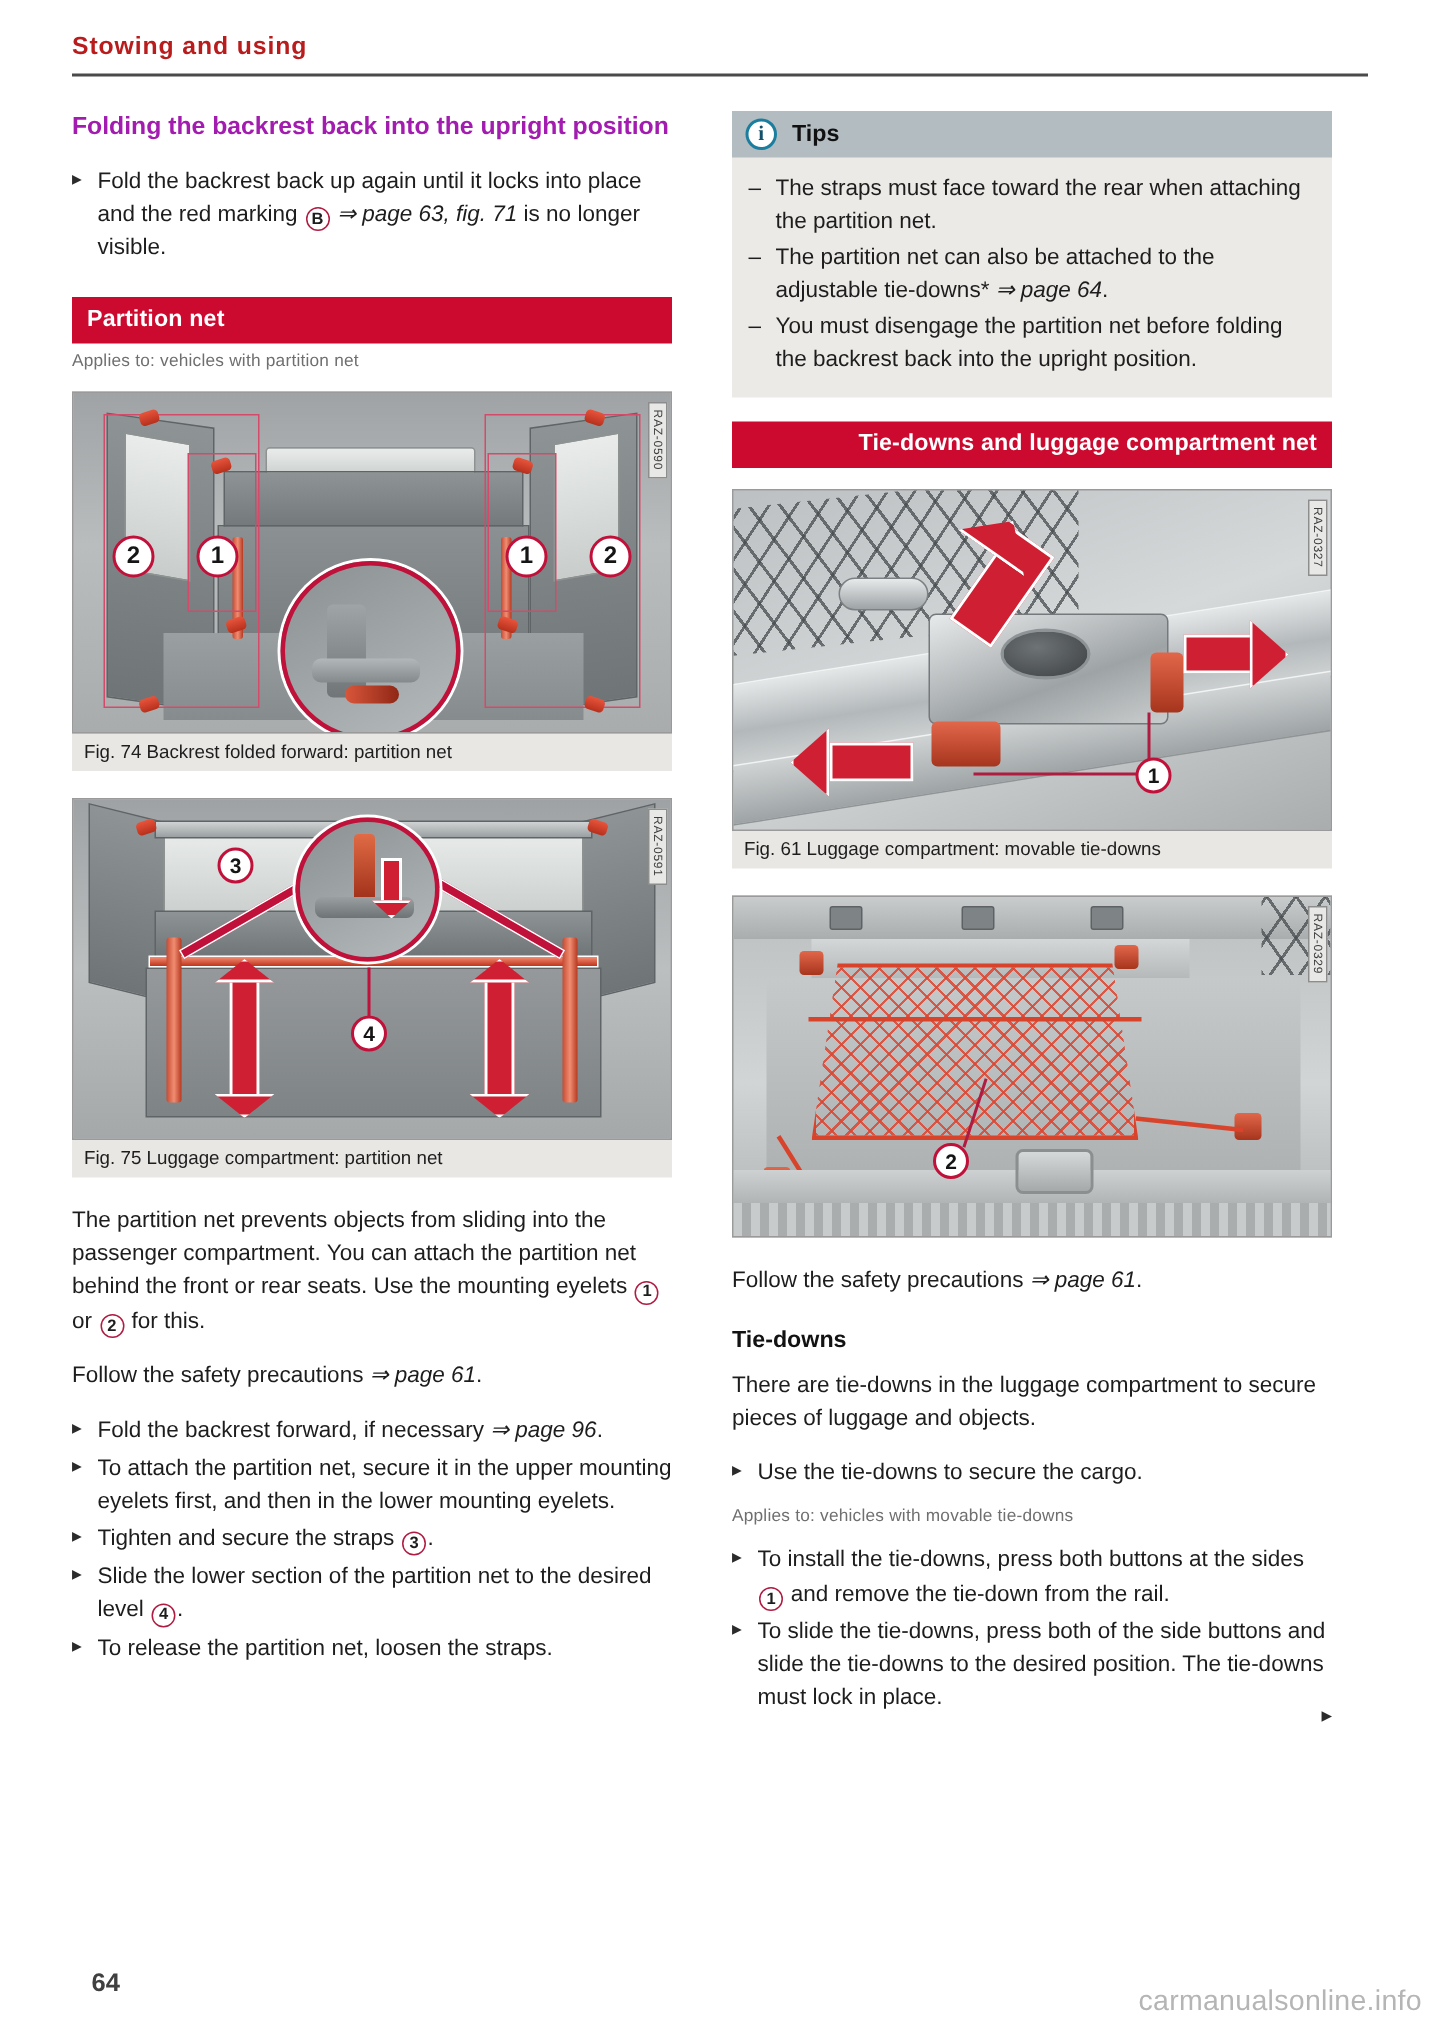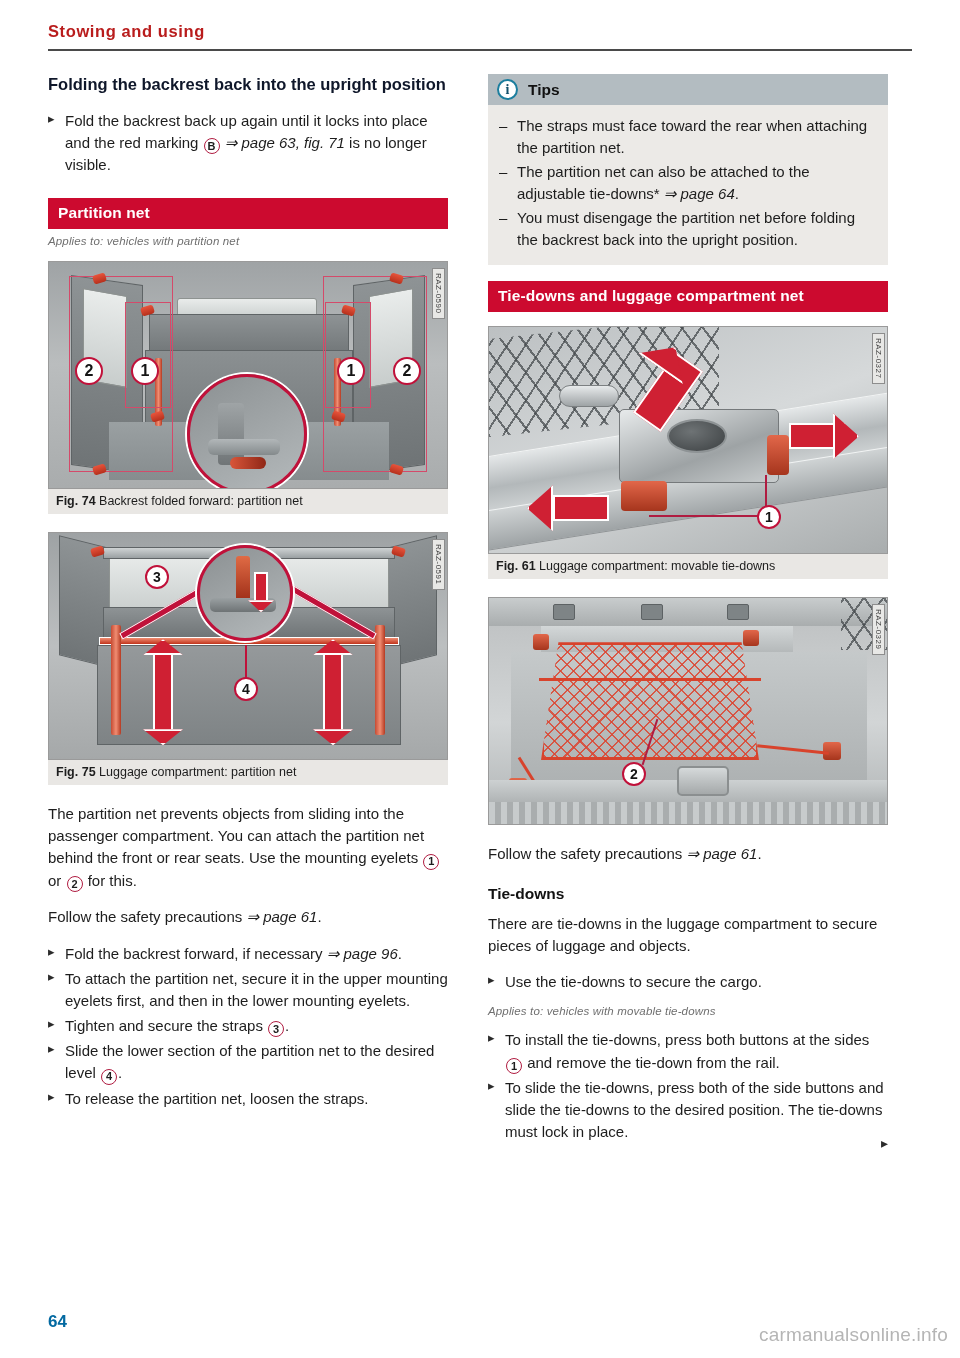--- a/index.html
+++ b/index.html
@@ -43,40 +43,39 @@
   }
   .col-left  { left: 48px; }
   .col-right { left: 488px; }
 
   
   h2.section-head {
     font-size: 16.5px;
     line-height: 1.32;
     font-weight: bold;
     margin: 0 0 14px 0;
-    color: #0f172a;
+    color: #a21caf;
   }
   h3.sub-head {
     font-size: 15.5px;
     font-weight: bold;
     margin: 20px 0 10px 0;
     color: #121212;
   }
   p.body {
     font-size: 15px;
     line-height: 1.47;
     margin: 0 0 14px 0;
     color: #1d1d1d;
   }
   .applies {
     font-size: 11.5px;
     color: #6f6f6f;
     margin: 6px 0 14px 0;
     letter-spacing: .15px;
-    font-style: italic;
   }
 
   
   ul.arrow-list { list-style: none; margin: 0 0 12px 0; padding: 0; }
   ul.arrow-list > li {
     position: relative;
     padding-left: 17px;
     font-size: 15px;
     line-height: 1.47;
     margin-bottom: 3px;
@@ -175,21 +174,21 @@
     border: 1px solid #9a9a9a;
     overflow: hidden;
     background: #b9bcbd;
   }
   .fig-caption {
     background: #e9e7e4;
     font-size: 12.5px;
     padding: 5px 8px 6px 8px;
     color: #1d1d1d;
   }
-  .fig-caption b { font-weight: bold; }
+  .fig-caption b { font-weight: normal; }
   .fig-code {
     position: absolute;
     right: 2px; top: 6px;
     background: #e8e8e6;
     border: 1px solid #8d8d8d;
     color: #3d3d3d;
     font-size: 8px;
     letter-spacing: .5px;
     padding: 4px 1px;
     writing-mode: vertical-rl;
@@ -206,24 +205,24 @@
     color: #151515;
     font-weight: bold;
     line-height: 1;
   }
   .ov-lg { width: 28px; height: 28px; font-size: 16px; }
   .ov-md { width: 24px; height: 24px; font-size: 14px; }
 
   
   .folio {
     position: absolute;
-    left: 48px; bottom: 26px;
+    left: 61px; bottom: 26px;
     font-size: 17px;
     font-weight: bold;
-    color: #0369a1;
+    color: #404040;
   }
   .watermark {
     position: absolute;
     right: 12px; bottom: 12px;
     font-size: 19px;
     color: #b5b5b5;
     letter-spacing: .2px;
   }
   .continue-arrow {
     position: absolute;
@@ -441,21 +440,21 @@
       </div>
       <div class="tips-body">
         <ul class="dash-list">
           <li><span>The straps must face toward the rear when attaching the partition net.</span></li>
           <li><span>The partition net can also be attached to the adjustable tie-downs* </span><span class="xref">⇒ page 64</span><span>.</span></li>
           <li><span>You must disengage the partition net before folding the backrest back into the upright position.</span></li>
         </ul>
       </div>
     </div>
 
-    <div class="banner" style="margin-top:4px;">Tie-downs and luggage compartment net</div>
+    <div class="banner" style="margin-top:4px;text-align:right;">Tie-downs and luggage compartment net</div>
 
     <div class="figure" style="margin-top:14px;">
       <div class="fig-img" style="height:228px">
         <div class="art art76">
           <div class="mesh" style="left:0;top:0;width:230px;height:98px;transform:skewY(-6deg);"></div>
           <div class="rail" style="left:-20px;top:96px;width:460px;height:58px;transform:rotate(-9deg);"></div>
           <div class="rail" style="left:-20px;top:150px;width:460px;height:40px;transform:rotate(-9deg);background:linear-gradient(180deg,#cfd3d4,#9ea3a5);"></div>
           <div style="position:absolute;left:70px;top:58px;width:60px;height:22px;background:linear-gradient(180deg,#e7eaeb,#9ea3a5);border-radius:11px;border:1px solid #7c8082;"></div>
           <div class="tiedown-body" style="left:130px;top:82px;width:160px;height:74px;"></div>
           <div style="position:absolute;left:178px;top:92px;width:60px;height:34px;background:radial-gradient(ellipse at 40% 35%,#6e7375,#3c4042);border-radius:50%;border:2px solid #8e9395;"></div>

